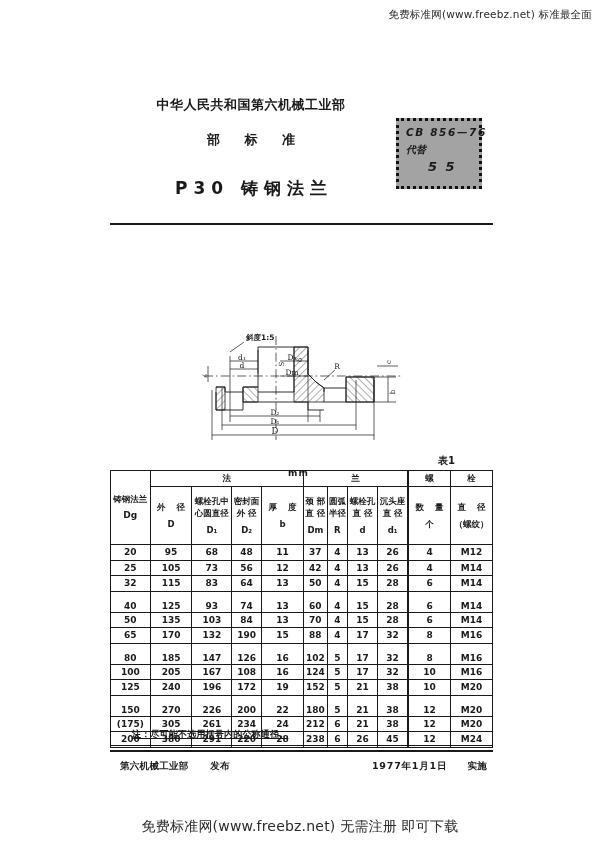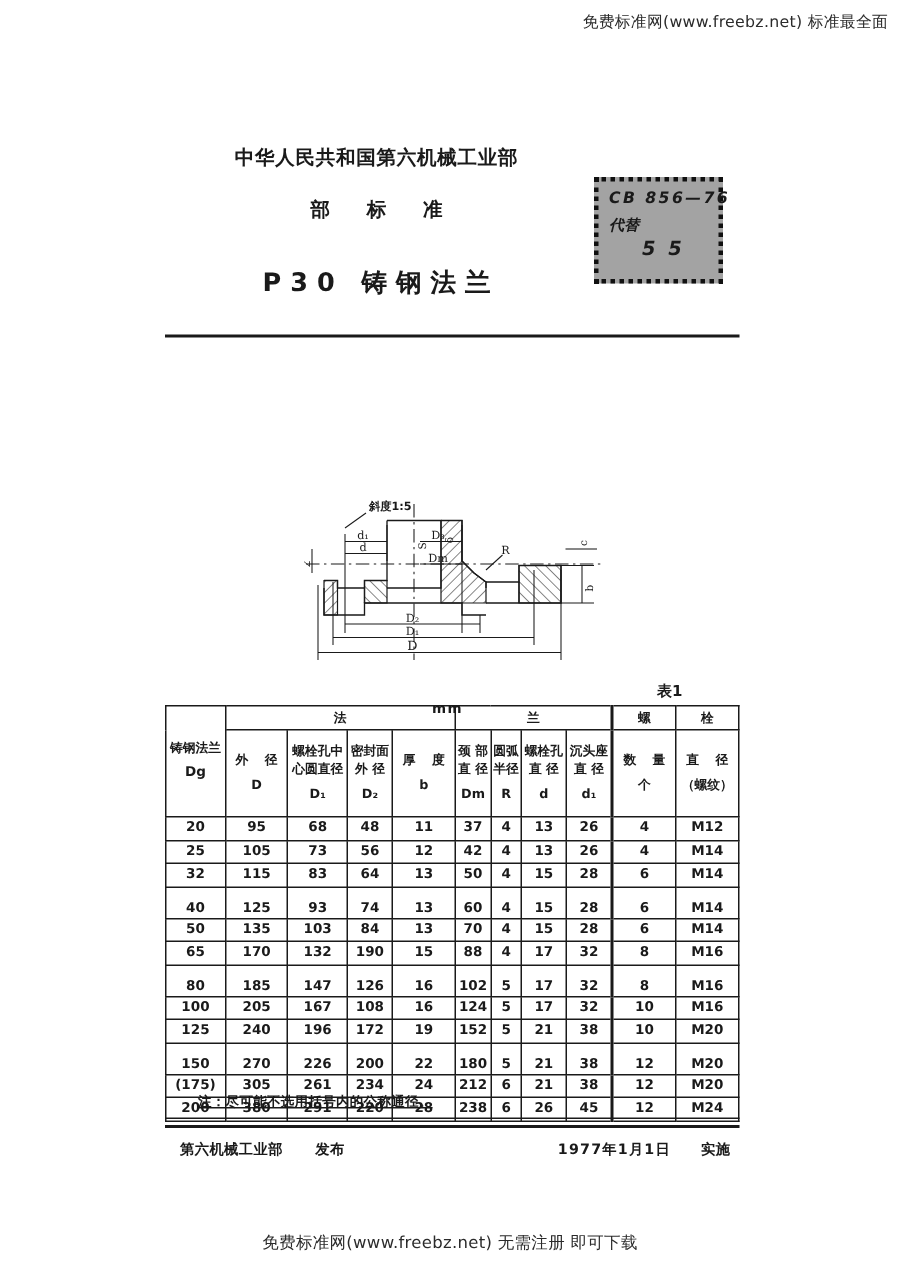--- a/index.html
+++ b/index.html
@@ -17,21 +17,21 @@
 
   
   .wm-top {
     position: absolute; top: 8px; right: 8px;
     font-size: 10.5px; color: #2b2b2b; letter-spacing: .2px;
     white-space: nowrap;
   }
   .wm-bottom {
     position: absolute; bottom: 12px; left: 0; width: 100%;
     text-align: center;
-    font-size: 11px; color: #2b2b2b; letter-spacing: .2px;
+    font-size: 14px; color: #2b2b2b; letter-spacing: .2px;
   }
 
   
   .sheet {
     position: absolute;
     left: 0; top: 34px;
     width: 544px; height: 780px;
     background: #fff;
   }
 

